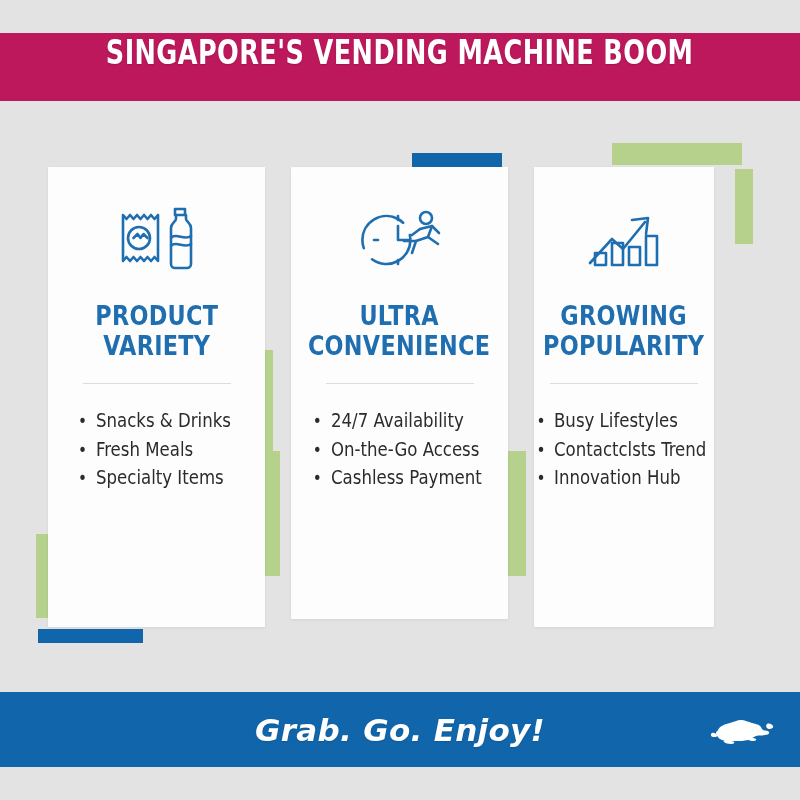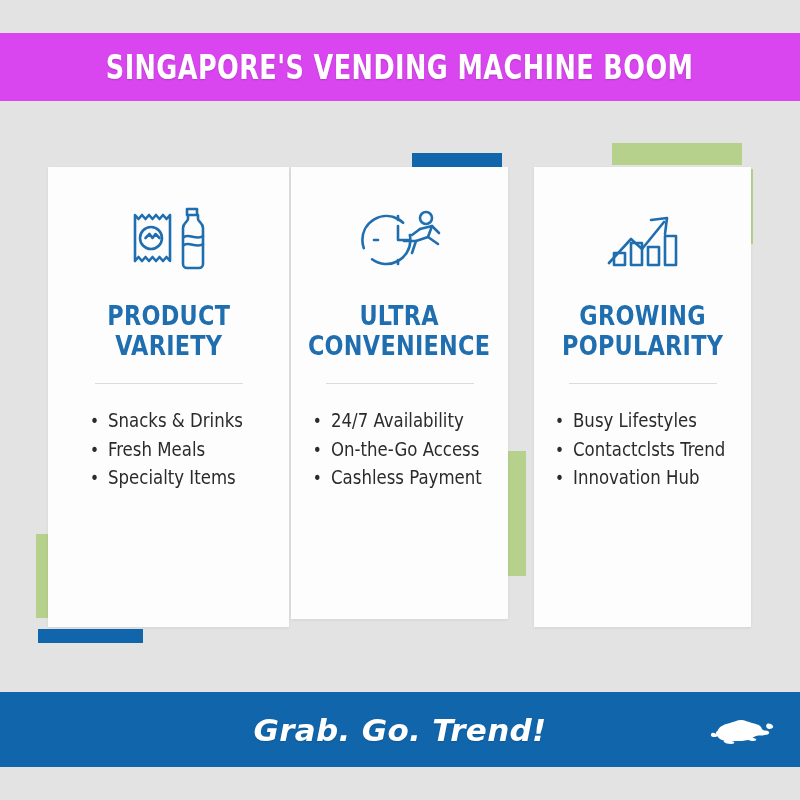--- a/index.html
+++ b/index.html
@@ -15,23 +15,23 @@
     position: relative;
   }
 
   
   .header-bar {
     position: absolute;
     left: 0;
     top: 33px;
     width: 800px;
     height: 68px;
-    background: #d946ef;
-    display: flex;
-    align-items: center;
+    background: #be185d;
+    display: flex;
+    align-items: flex-start;
     justify-content: center;
   }
   .header-title {
     color: #ffffff;
     font-family: "Liberation Sans Narrow", "DejaVu Sans Condensed", "Liberation Sans", sans-serif;
     font-weight: bold;
     font-size: 33px;
     letter-spacing: 0.5px;
     transform: scaleX(0.86);
     white-space: nowrap;
@@ -168,21 +168,21 @@
   <div class="accent blue" style="left:38px;  top:528px; width:105px; height:14px;"></div>
 
   <div class="accent blue" style="left:412px; top:52px;  width:90px;  height:15px;"></div>
   <div class="accent green" style="left:262px; top:350px; width:18px;  height:125px;"></div>
   <div class="accent green" style="left:508px; top:350px; width:18px;  height:125px;"></div>
   <div class="accent blue" style="left:293px; top:470px; width:13px;  height:45px;"></div>
 
   <div class="accent green" style="left:612px; top:42px;  width:130px; height:22px;"></div>
   <div class="accent green" style="left:735px; top:68px;  width:18px;  height:75px;"></div>
 
-  <div class="card" style="left:48px; top:66px; width:241px; height:460px;">
+  <div class="card" style="left:48px; top:66px; width:217px; height:460px;">
     <div class="card-inner">
       <div class="card-icon">
         <svg width="84" height="64" viewBox="0 0 84 64" fill="none" stroke="#1f6eb0" stroke-width="2.6" stroke-linejoin="round" stroke-linecap="round">
 
           <path d="M8 9 l3.5 4 3.5-4 3.5 4 3.5-4 3.5 4 3.5-4 3.5 4 3.5-4 3.5 4 3.5-4
                    v46 l-3.5-4 -3.5 4 -3.5-4 -3.5 4 -3.5-4 -3.5 4 -3.5-4 -3.5 4 -3.5-4 -3.5 4 Z"></path>
           <circle cx="24" cy="32" r="11"></circle>
           <path d="M18.5 32 l4-4 3 4 3-4 4 4"></path>
 
           <path d="M60 3 h10 v6 h-10 z"></path>
@@ -248,21 +248,21 @@
             <span class="txt">On-the-Go Access</span>
           </li>
         <li>
             <span class="dot">•</span>
             <span class="txt">Cashless Payment</span>
           </li>
       </ul>
     </div>
   </div>
 
-  <div class="card" style="left:534px; top:66px; width:217px; height:460px;">
+  <div class="card" style="left:534px; top:66px; width:180px; height:460px;">
     <div class="card-inner">
       <div class="card-icon">
         <svg width="78" height="64" viewBox="0 0 78 64" fill="none" stroke="#1f6eb0" stroke-width="2.6" stroke-linejoin="round" stroke-linecap="round">
 
           <path d="M5 57 L27 33 L38 43 L60 16"></path>
           <path d="M47 14 L63 12 L61 28"></path>
 
           <rect x="10" y="47" width="11" height="12"></rect>
           <rect x="27" y="37" width="11" height="22"></rect>
           <rect x="44" y="41" width="11" height="18"></rect>
@@ -287,21 +287,21 @@
             <span class="dot">•</span>
             <span class="txt">Innovation Hub</span>
           </li>
       </ul>
     </div>
   </div>
 
 </div>
 
 <div class="footer-bar">
-  <div class="footer-tagline">Grab. Go. Trend!</div>
+  <div class="footer-tagline">Grab. Go. Enjoy!</div>
   <svg class="footer-map" viewBox="0 0 74 38" fill="#ffffff">
     <path d="M14 19 c2-4 7-6 12-7 c4-1 7-3 11-3 c4 0 7 2 11 3 c3 1 6 1 8 3
              c2 1 1 3 3 4 c2 1 5 0 6 2 c1 2 -2 3 -4 3 c-3 1 -6 0 -9 1
              c-3 1 -5 3 -8 4 c-4 1 -8 1 -12 1 c-5 0 -10 1 -14 -1
              c-3 -1 -5 -4 -6 -6 c-1 -2 2 -3 2 -4 z"></path>
     <path d="M8 22 c2 -1 4 1 5 2 c1 2 -2 2 -4 2 c-2 0 -3 -3 -1 -4 z"></path>
     <path d="M63 13 c2 -1 5 0 6 2 c1 2 -2 3 -4 3 c-2 0 -4 -3 -2 -5 z"></path>
     <path d="M22 29 c3 0 6 1 8 2 c1 1 -1 2 -3 2 c-3 0 -6 -1 -7 -2 c-1 -1 1 -2 2 -2 z"></path>
     <path d="M44 27 c3 -1 6 0 8 1 c1 1 -1 2 -3 2 c-3 0 -6 -1 -5 -3 z"></path>
   </svg>

